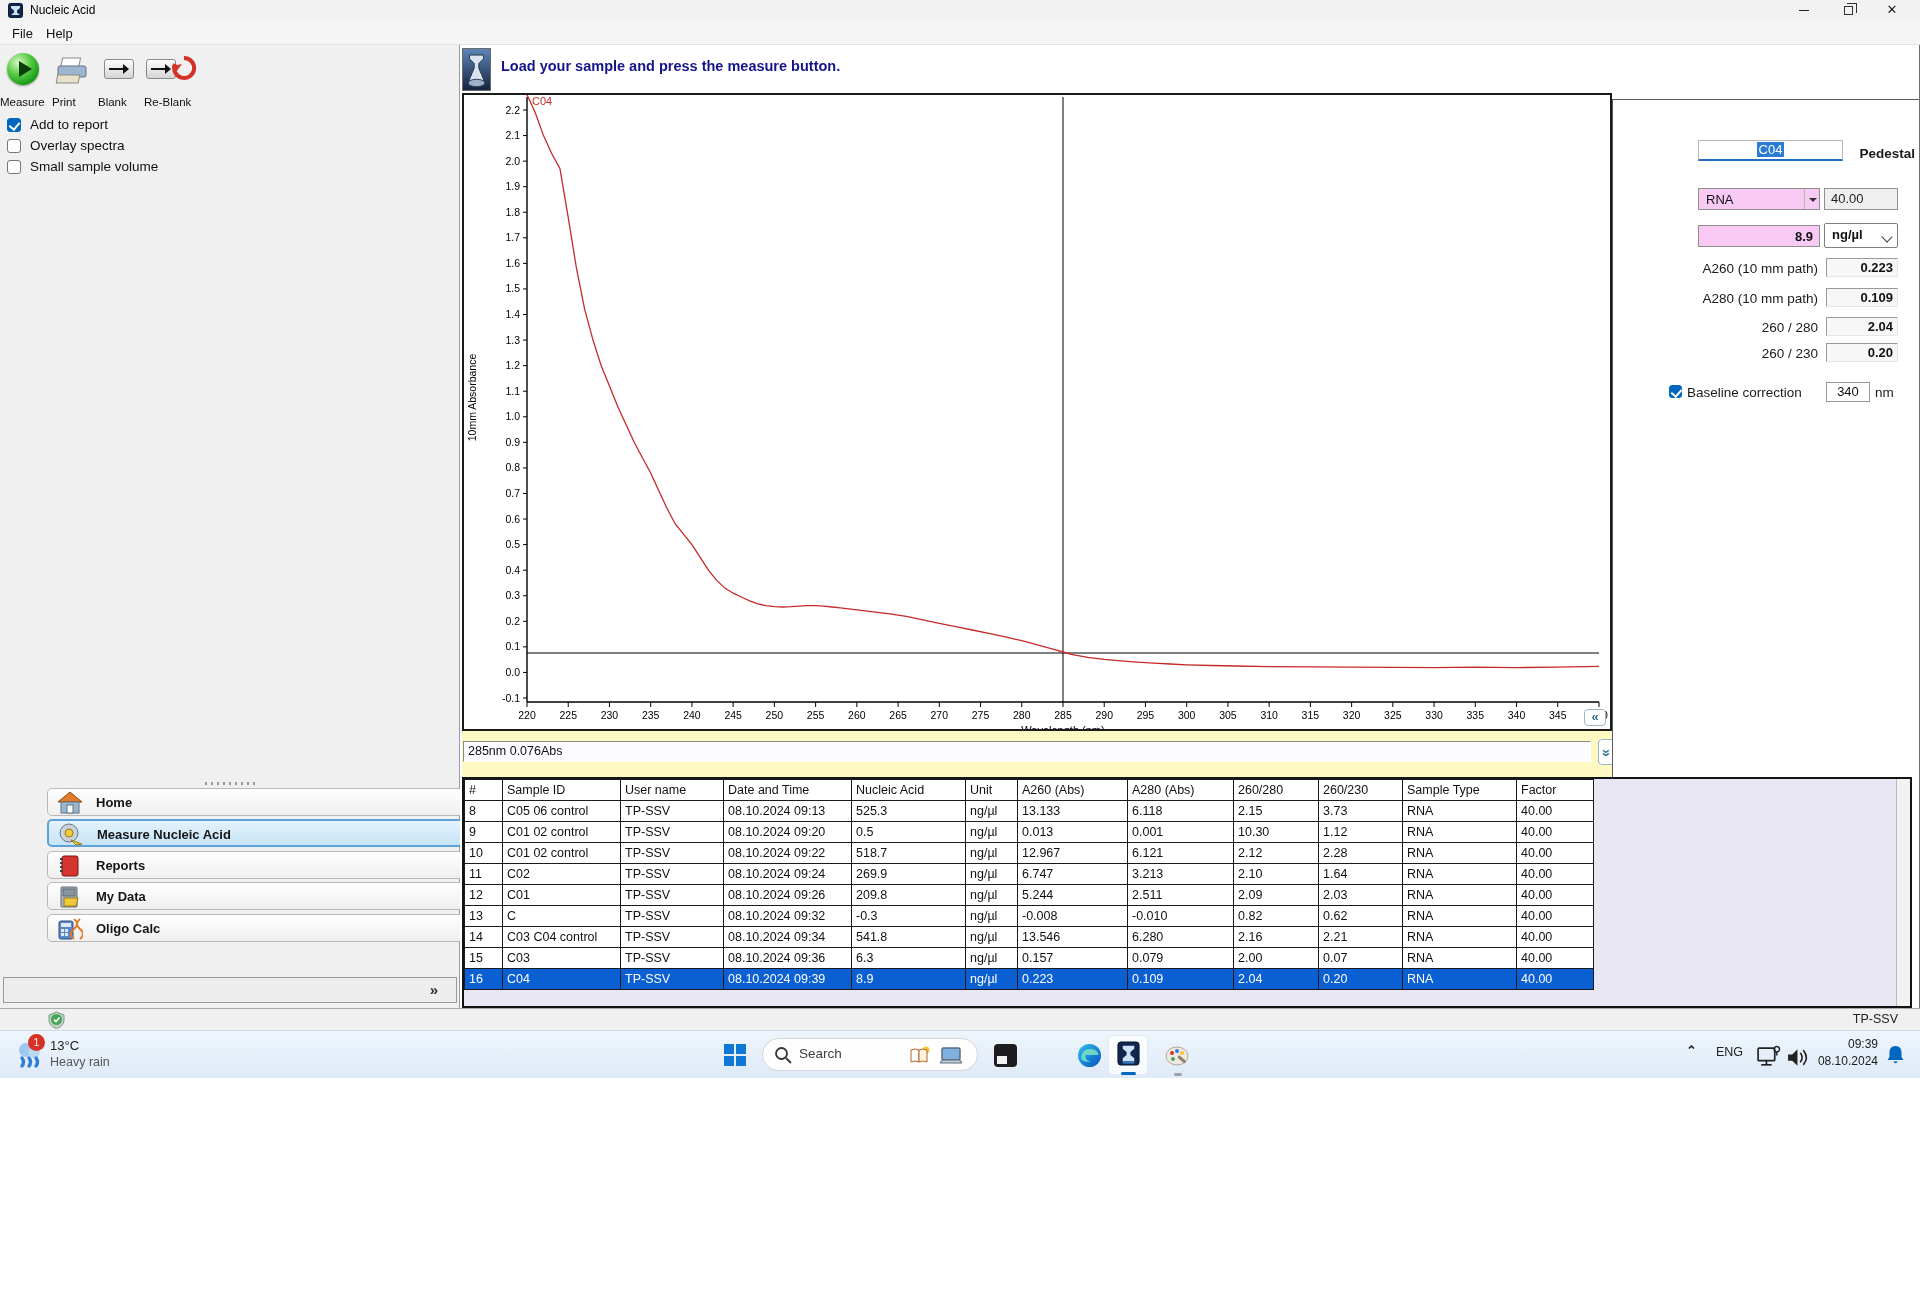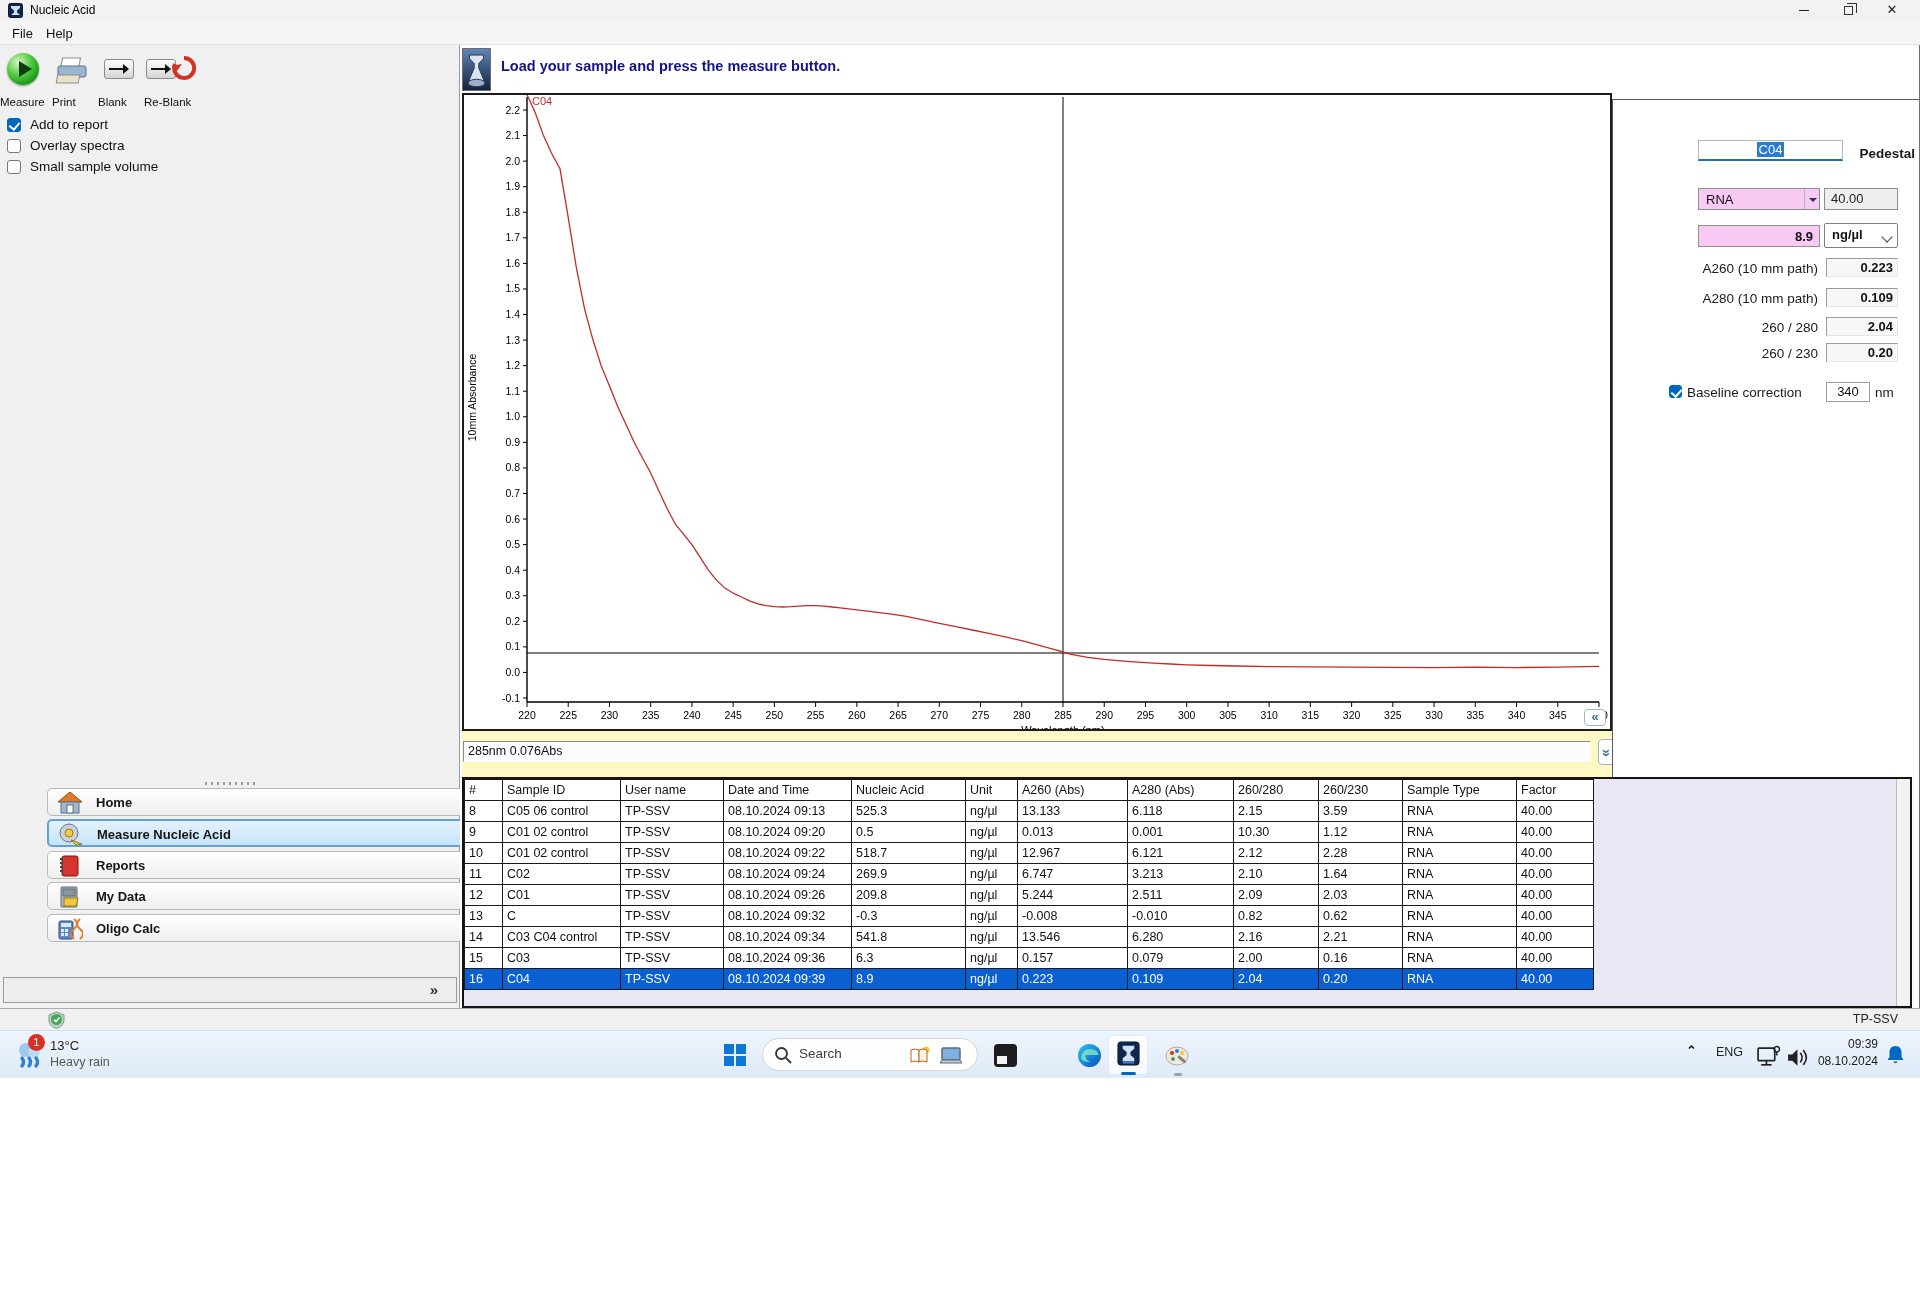--- a/index.html
+++ b/index.html
@@ -444,21 +444,21 @@
             <tr>
               <td>8</td>
               <td>C05 06 control</td>
               <td>TP-SSV</td>
               <td>08.10.2024 09:13</td>
               <td>525.3</td>
               <td>ng/µl</td>
               <td>13.133</td>
               <td>6.118</td>
               <td>2.15</td>
-              <td>3.59</td>
+              <td>3.73</td>
               <td>RNA</td>
               <td>40.00</td>
             </tr>
             <tr>
               <td>9</td>
               <td>C01 02 control</td>
               <td>TP-SSV</td>
               <td>08.10.2024 09:20</td>
               <td>0.5</td>
               <td>ng/µl</td>
@@ -542,21 +542,21 @@
             <tr>
               <td>15</td>
               <td>C03</td>
               <td>TP-SSV</td>
               <td>08.10.2024 09:36</td>
               <td>6.3</td>
               <td>ng/µl</td>
               <td>0.157</td>
               <td>0.079</td>
               <td>2.00</td>
-              <td>0.16</td>
+              <td>0.07</td>
               <td>RNA</td>
               <td>40.00</td>
             </tr>
             <tr class="selected">
               <td>16</td>
               <td>C04</td>
               <td>TP-SSV</td>
               <td>08.10.2024 09:39</td>
               <td>8.9</td>
               <td>ng/µl</td>

